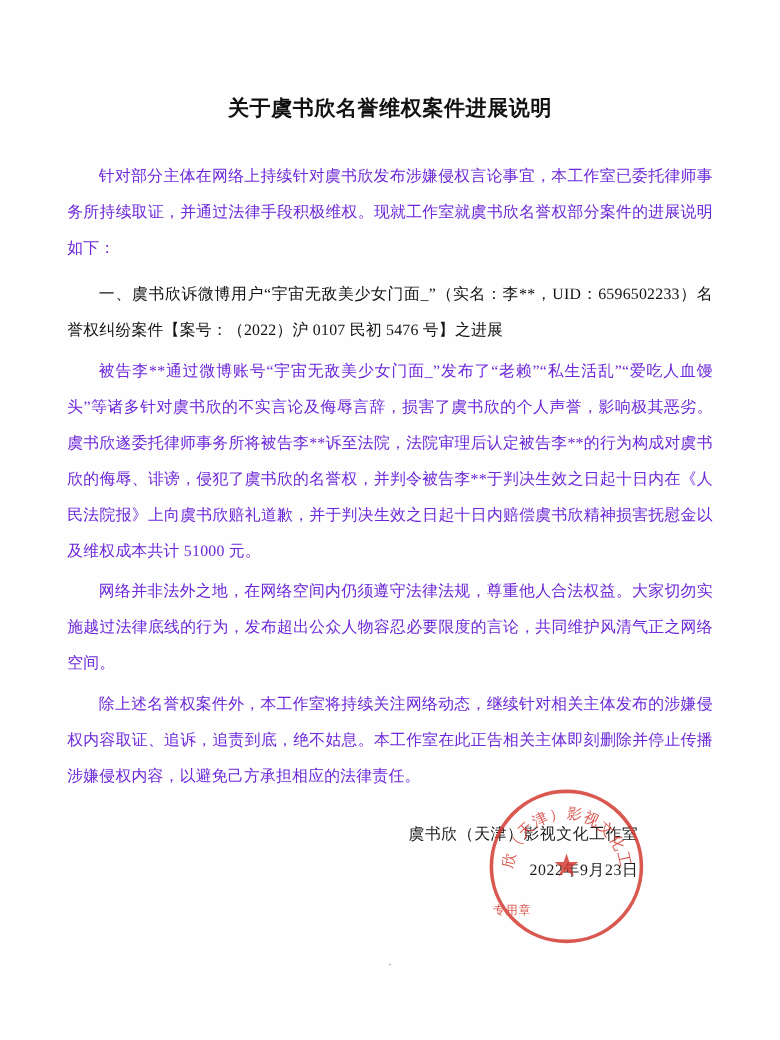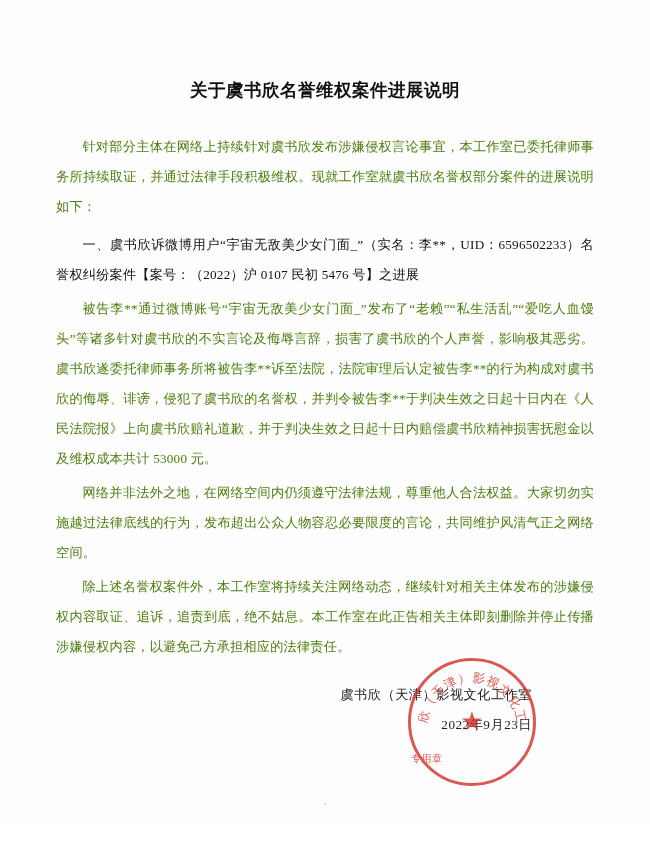--- a/index.html
+++ b/index.html
@@ -38,21 +38,21 @@
     padding: 0 56px 0 56px;
     margin-top: 28px;
   }
   p.para {
     font-size: 13.2px;
     line-height: 30px;
     text-align: justify;
     text-justify: inter-ideograph;
     margin: 0 0 4px 0;
     text-indent: 2em;
-    color: #4d7c0f;
+    color: #6d28d9;
     letter-spacing: 0.2px;
   }
   p.heading {
     font-size: 13.2px;
     line-height: 30px;
     font-weight: normal;
     text-align: justify;
     margin: 8px 0 4px 0;
     text-indent: 2em;
     color: #111;
@@ -129,21 +129,21 @@
 </head>
 <body>
 
 <div class="page">
 
   <h1 class="doc-title">关于虞书欣名誉维权案件进展说明</h1>
 
   <div class="body-wrap">
     <p class="para">针对部分主体在网络上持续针对虞书欣发布涉嫌侵权言论事宜，本工作室已委托律师事务所持续取证，并通过法律手段积极维权。现就工作室就虞书欣名誉权部分案件的进展说明如下：</p>
     <p class="heading">一、虞书欣诉微博用户“宇宙无敌美少女门面_”（实名：李**，UID：6596502233）名誉权纠纷案件【案号：（2022）沪 0107 民初 5476 号】之进展</p>
-    <p class="para">被告李**通过微博账号“宇宙无敌美少女门面_”发布了“老赖”“私生活乱”“爱吃人血馒头”等诸多针对虞书欣的不实言论及侮辱言辞，损害了虞书欣的个人声誉，影响极其恶劣。虞书欣遂委托律师事务所将被告李**诉至法院，法院审理后认定被告李**的行为构成对虞书欣的侮辱、诽谤，侵犯了虞书欣的名誉权，并判令被告李**于判决生效之日起十日内在《人民法院报》上向虞书欣赔礼道歉，并于判决生效之日起十日内赔偿虞书欣精神损害抚慰金以及维权成本共计 53000 元。</p>
+    <p class="para">被告李**通过微博账号“宇宙无敌美少女门面_”发布了“老赖”“私生活乱”“爱吃人血馒头”等诸多针对虞书欣的不实言论及侮辱言辞，损害了虞书欣的个人声誉，影响极其恶劣。虞书欣遂委托律师事务所将被告李**诉至法院，法院审理后认定被告李**的行为构成对虞书欣的侮辱、诽谤，侵犯了虞书欣的名誉权，并判令被告李**于判决生效之日起十日内在《人民法院报》上向虞书欣赔礼道歉，并于判决生效之日起十日内赔偿虞书欣精神损害抚慰金以及维权成本共计 51000 元。</p>
     <p class="para">网络并非法外之地，在网络空间内仍须遵守法律法规，尊重他人合法权益。大家切勿实施越过法律底线的行为，发布超出公众人物容忍必要限度的言论，共同维护风清气正之网络空间。</p>
     <p class="para">除上述名誉权案件外，本工作室将持续关注网络动态，继续针对相关主体发布的涉嫌侵权内容取证、追诉，追责到底，绝不姑息。本工作室在此正告相关主体即刻删除并停止传播涉嫌侵权内容，以避免己方承担相应的法律责任。</p>
 
     <div class="sign-block">
       <div class="sign-line">虞书欣（天津）影视文化工作室</div>
       <div class="sign-line">2022年9月23日</div>
 
       <div class="stamp">
         <div class="arc-text">
           <svg viewBox="0 0 122 122" width="122" height="122" aria-hidden="true">

